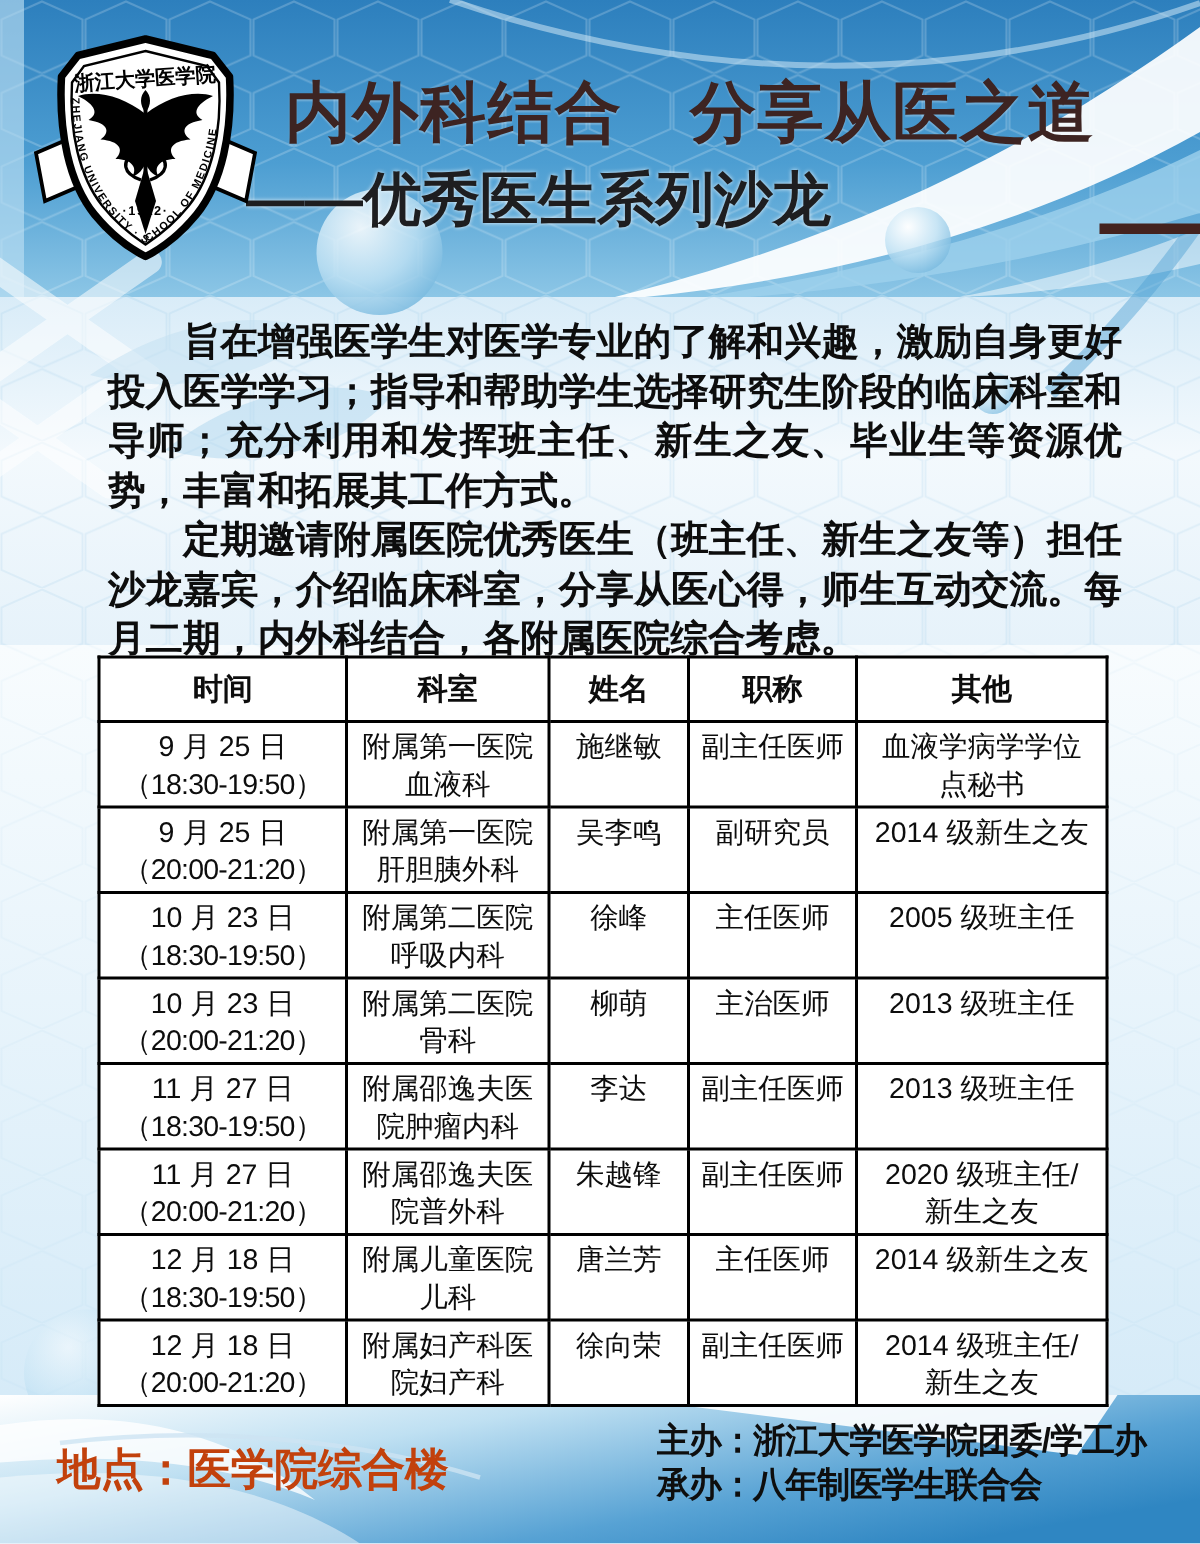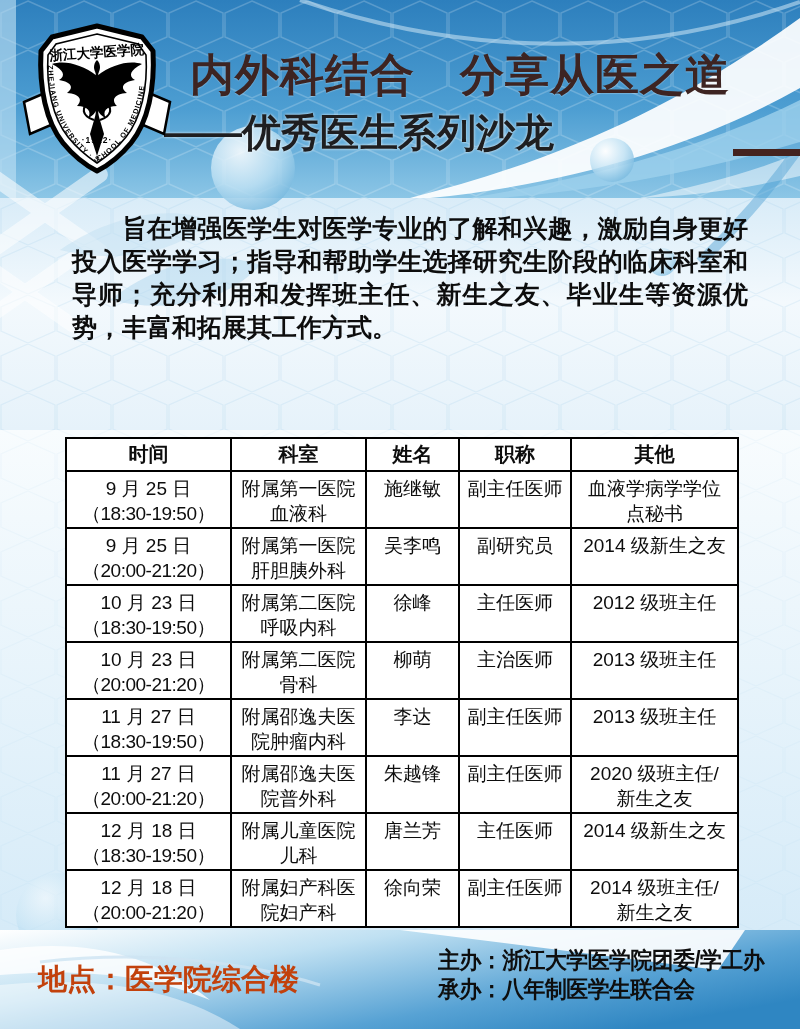--- a/index.html
+++ b/index.html
@@ -27,21 +27,21 @@
     position:absolute; left:72px; top:212px; width:676px; z-index:2;
     font-size:25px; line-height:33px; font-weight:600; text-align:justify;
   }
   .intro p { margin:0; text-indent:2em; }
 
   .sched {
     position:absolute; left:65px; top:437px; z-index:2;
     border-collapse:collapse; background:#ffffff; table-layout:fixed; width:672px;
   }
   .sched th, .sched td { border:2px solid #000000; text-align:center; }
-  .sched th { height:33px; font-size:20px; font-weight:700; padding:2px 0;text-align:center; }
+  .sched th { height:43px; font-size:20px; font-weight:700; padding:2px 0;text-align:center; }
   .sched td {
     height:57px; vertical-align:top; padding:4px 2px 0;
     font-size:19px; font-weight:500; line-height:25px; white-space:pre-line;
   }
   .date-line { line-height:25px; }
   .time-line { line-height:26px; letter-spacing:-.5px; }
 
   .location {
     position:absolute; left:38px; top:960px; z-index:2;
     font-size:29px; font-weight:700; color:#c2410c; white-space:nowrap;
@@ -152,20 +152,21 @@
     <text font-size="7.2" letter-spacing="1" font-weight="700" fill="#000000">
       <textPath href="#ringArc" startOffset="3">ZHEJIANG UNIVERSITY · SCHOOL OF MEDICINE</textPath>
     </text>
   </svg>
 
   <h1 class="main-title">内外科结合　分享从医之道</h1>
   <div class="sub-title">——优秀医生系列沙龙</div>
 
   <div class="intro">
     <p>旨在增强医学生对医学专业的了解和兴趣，激励自身更好投入医学学习；指导和帮助学生选择研究生阶段的临床科室和导师；充分利用和发挥班主任、新生之友、毕业生等资源优势，丰富和拓展其工作方式。</p>
+    <p>定期邀请附属医院优秀医生（班主任、新生之友等）担任沙龙嘉宾，介绍临床科室，分享从医心得，师生互动交流。每月二期，内外科结合，各附属医院综合考虑。</p>
   </div>
 
   <table class="sched">
     <colgroup>
       <col style="width:165px">
         <col style="width:135px">
         <col style="width:93px">
         <col style="width:112px">
         <col style="width:167px">
     </colgroup>
@@ -195,21 +196,21 @@
           <td>吴李鸣</td>
           <td>副研究员</td>
           <td>2014 级新生之友</td>
         </tr>
         <tr>
           <td><div class="date-line">10 月 23 日</div><div class="time-line">（18:30-19:50）</div></td>
           <td>附属第二医院
 呼吸内科</td>
           <td>徐峰</td>
           <td>主任医师</td>
-          <td>2012 级班主任</td>
+          <td>2005 级班主任</td>
         </tr>
         <tr>
           <td><div class="date-line">10 月 23 日</div><div class="time-line">（20:00-21:20）</div></td>
           <td>附属第二医院
 骨科</td>
           <td>柳萌</td>
           <td>主治医师</td>
           <td>2013 级班主任</td>
         </tr>
         <tr>

